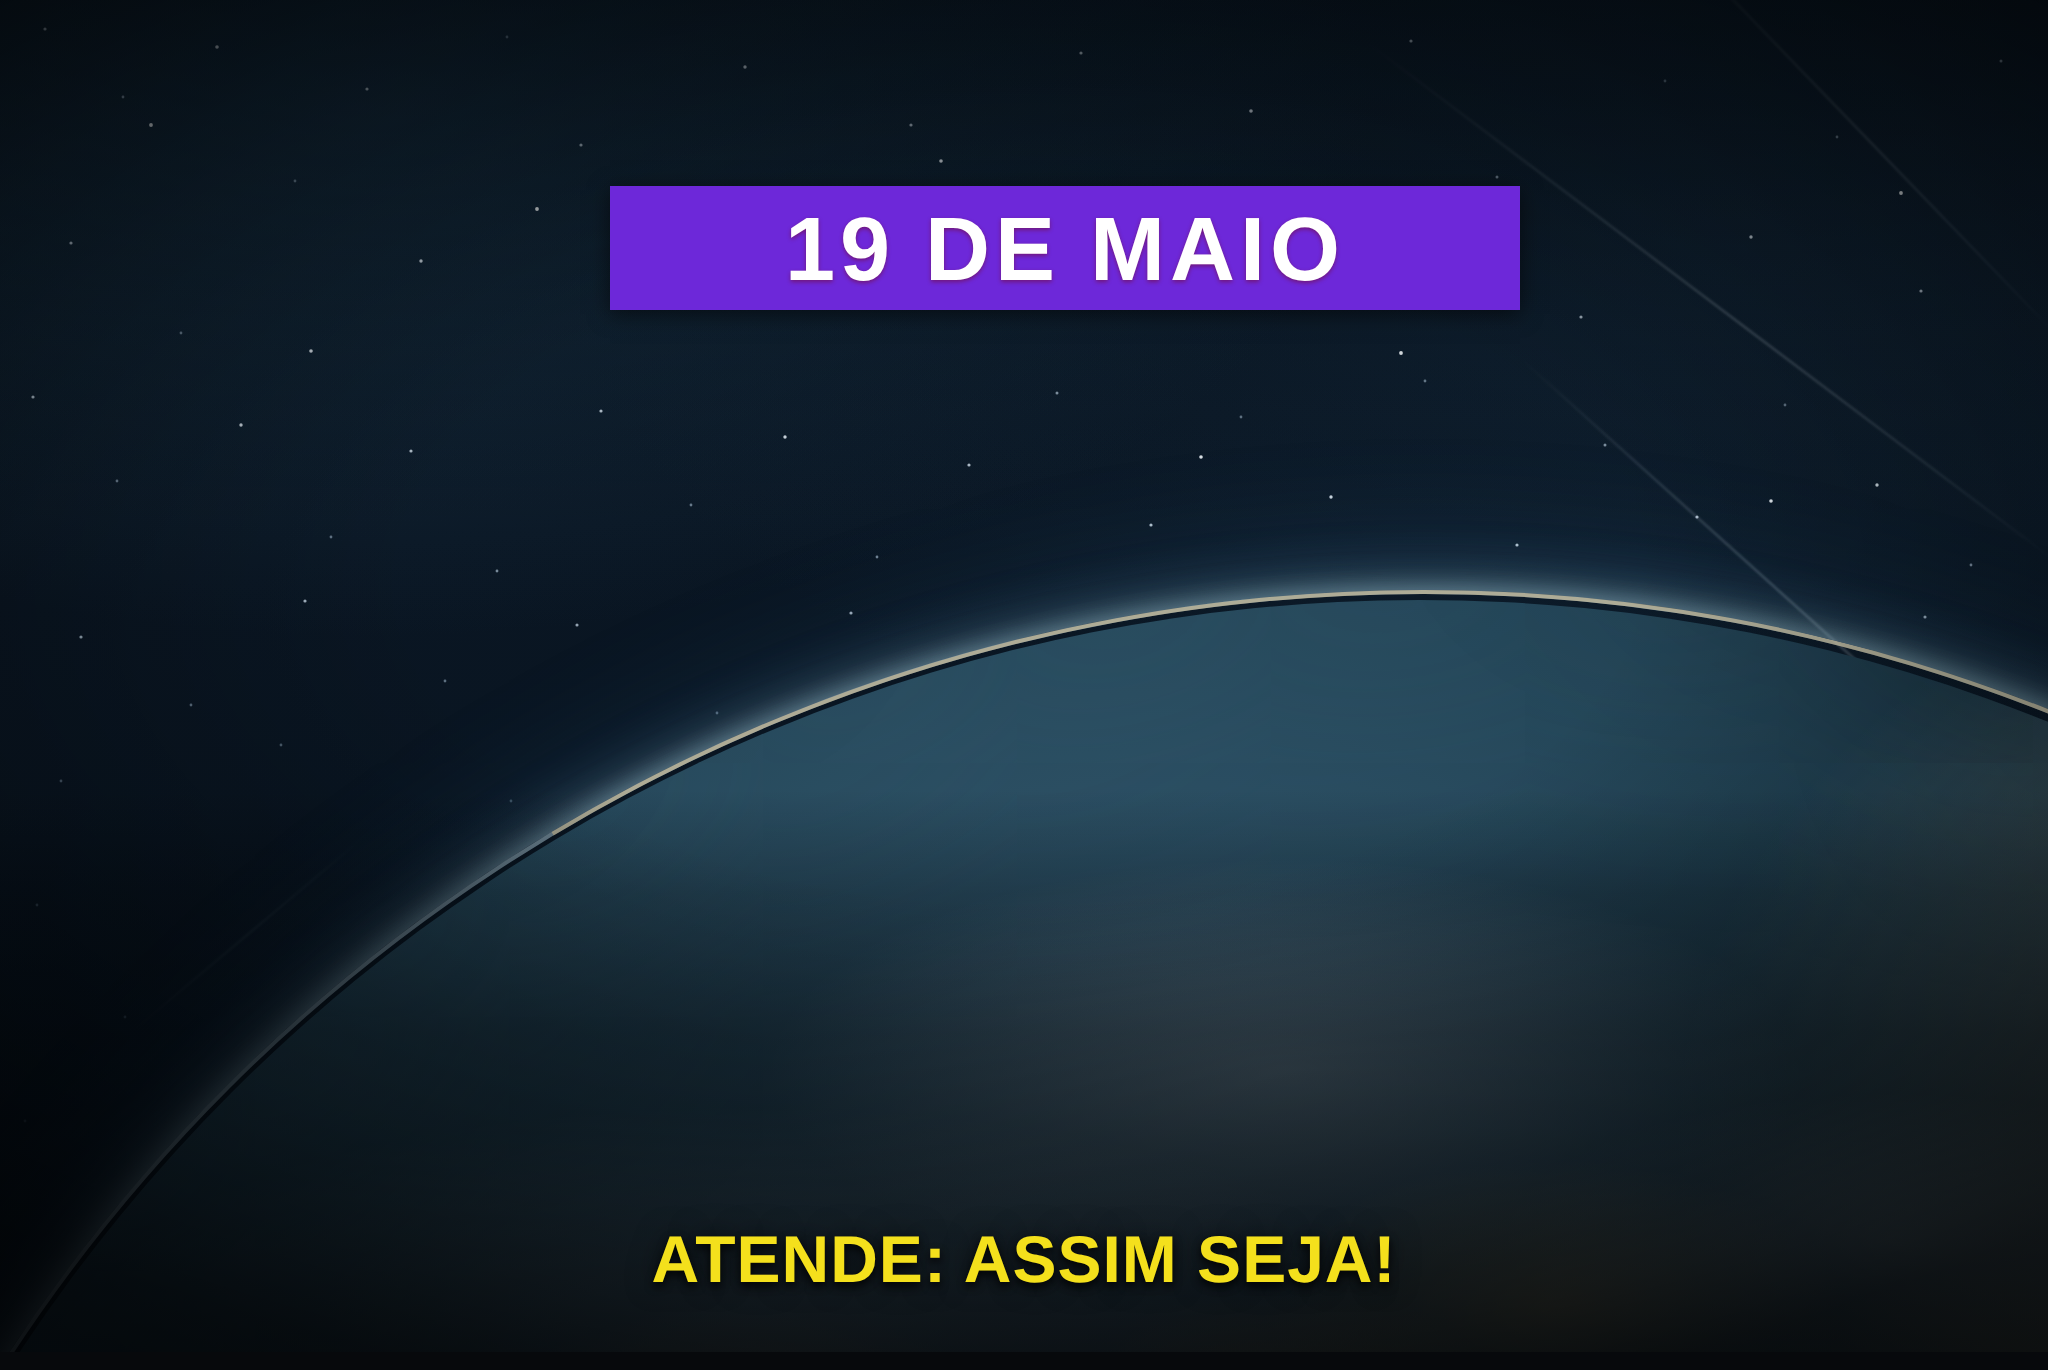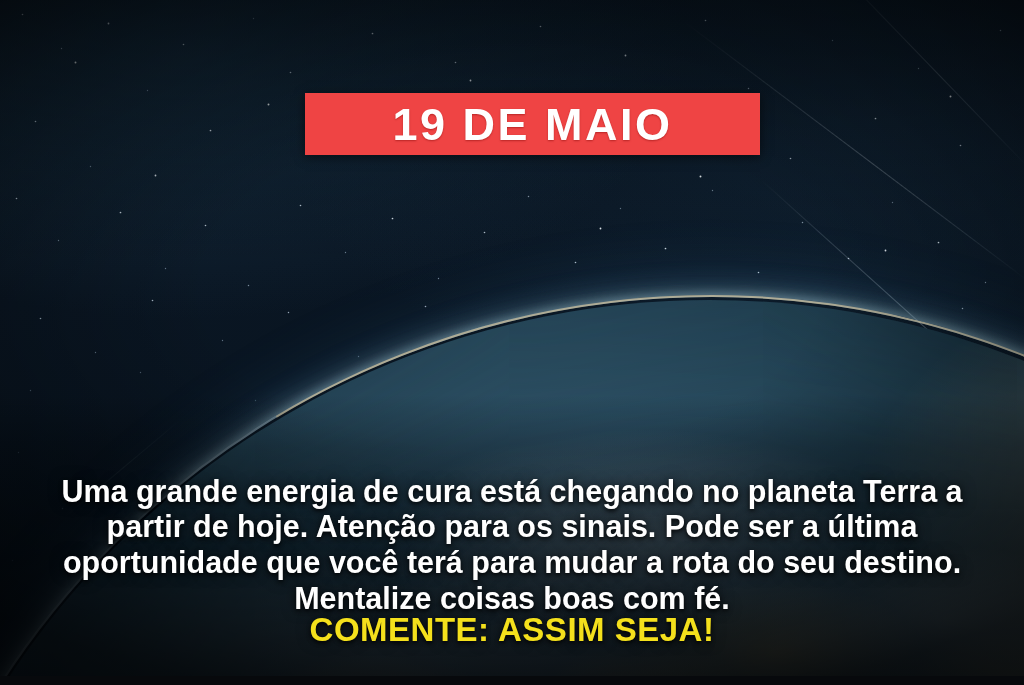--- a/index.html
+++ b/index.html
@@ -248,21 +248,21 @@
     inset: 0;
     z-index: 5;
   }
 
   .date-badge {
     position: absolute;
     left: 305px;
     top: 93px;
     width: 455px;
     height: 62px;
-    background: #ef4444;
+    background: #6d28d9;
     display: flex;
     align-items: center;
     justify-content: center;
     box-shadow: 0 2px 10px rgba(0,0,0,.55);
   }
   .date-badge-text {
     color: #ffffff;
     font-family: "Liberation Sans", sans-serif;
     font-weight: 700;
     font-size: 45px;
@@ -354,20 +354,19 @@
   <div class="text-scrim"></div>
   <div class="vignette"></div>
 
   <div class="content">
 
     <div class="date-badge">
       <span class="date-badge-text">19 DE MAIO</span>
     </div>
 
 
-    <p class="body-copy">Uma grande energia de cura está chegando no planeta Terra a partir de hoje. Atenção para os sinais. Pode ser a última oportunidade que você terá para mudar a rota do seu destino. Mentalize coisas boas com fé.</p>
-
-    <div class="cta">COMENTE: ASSIM SEJA!</div>
+
+    <div class="cta">ATENDE: ASSIM SEJA!</div>
 
   </div>
 
   <div class="bottom-bar"></div>
 </div>
 
 </body></html>

